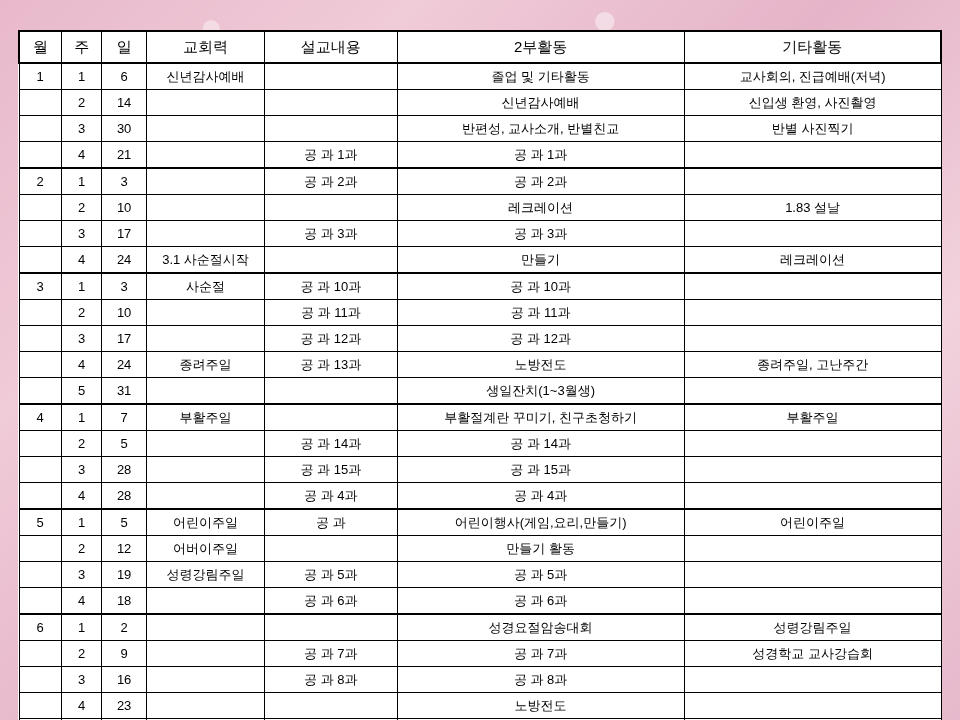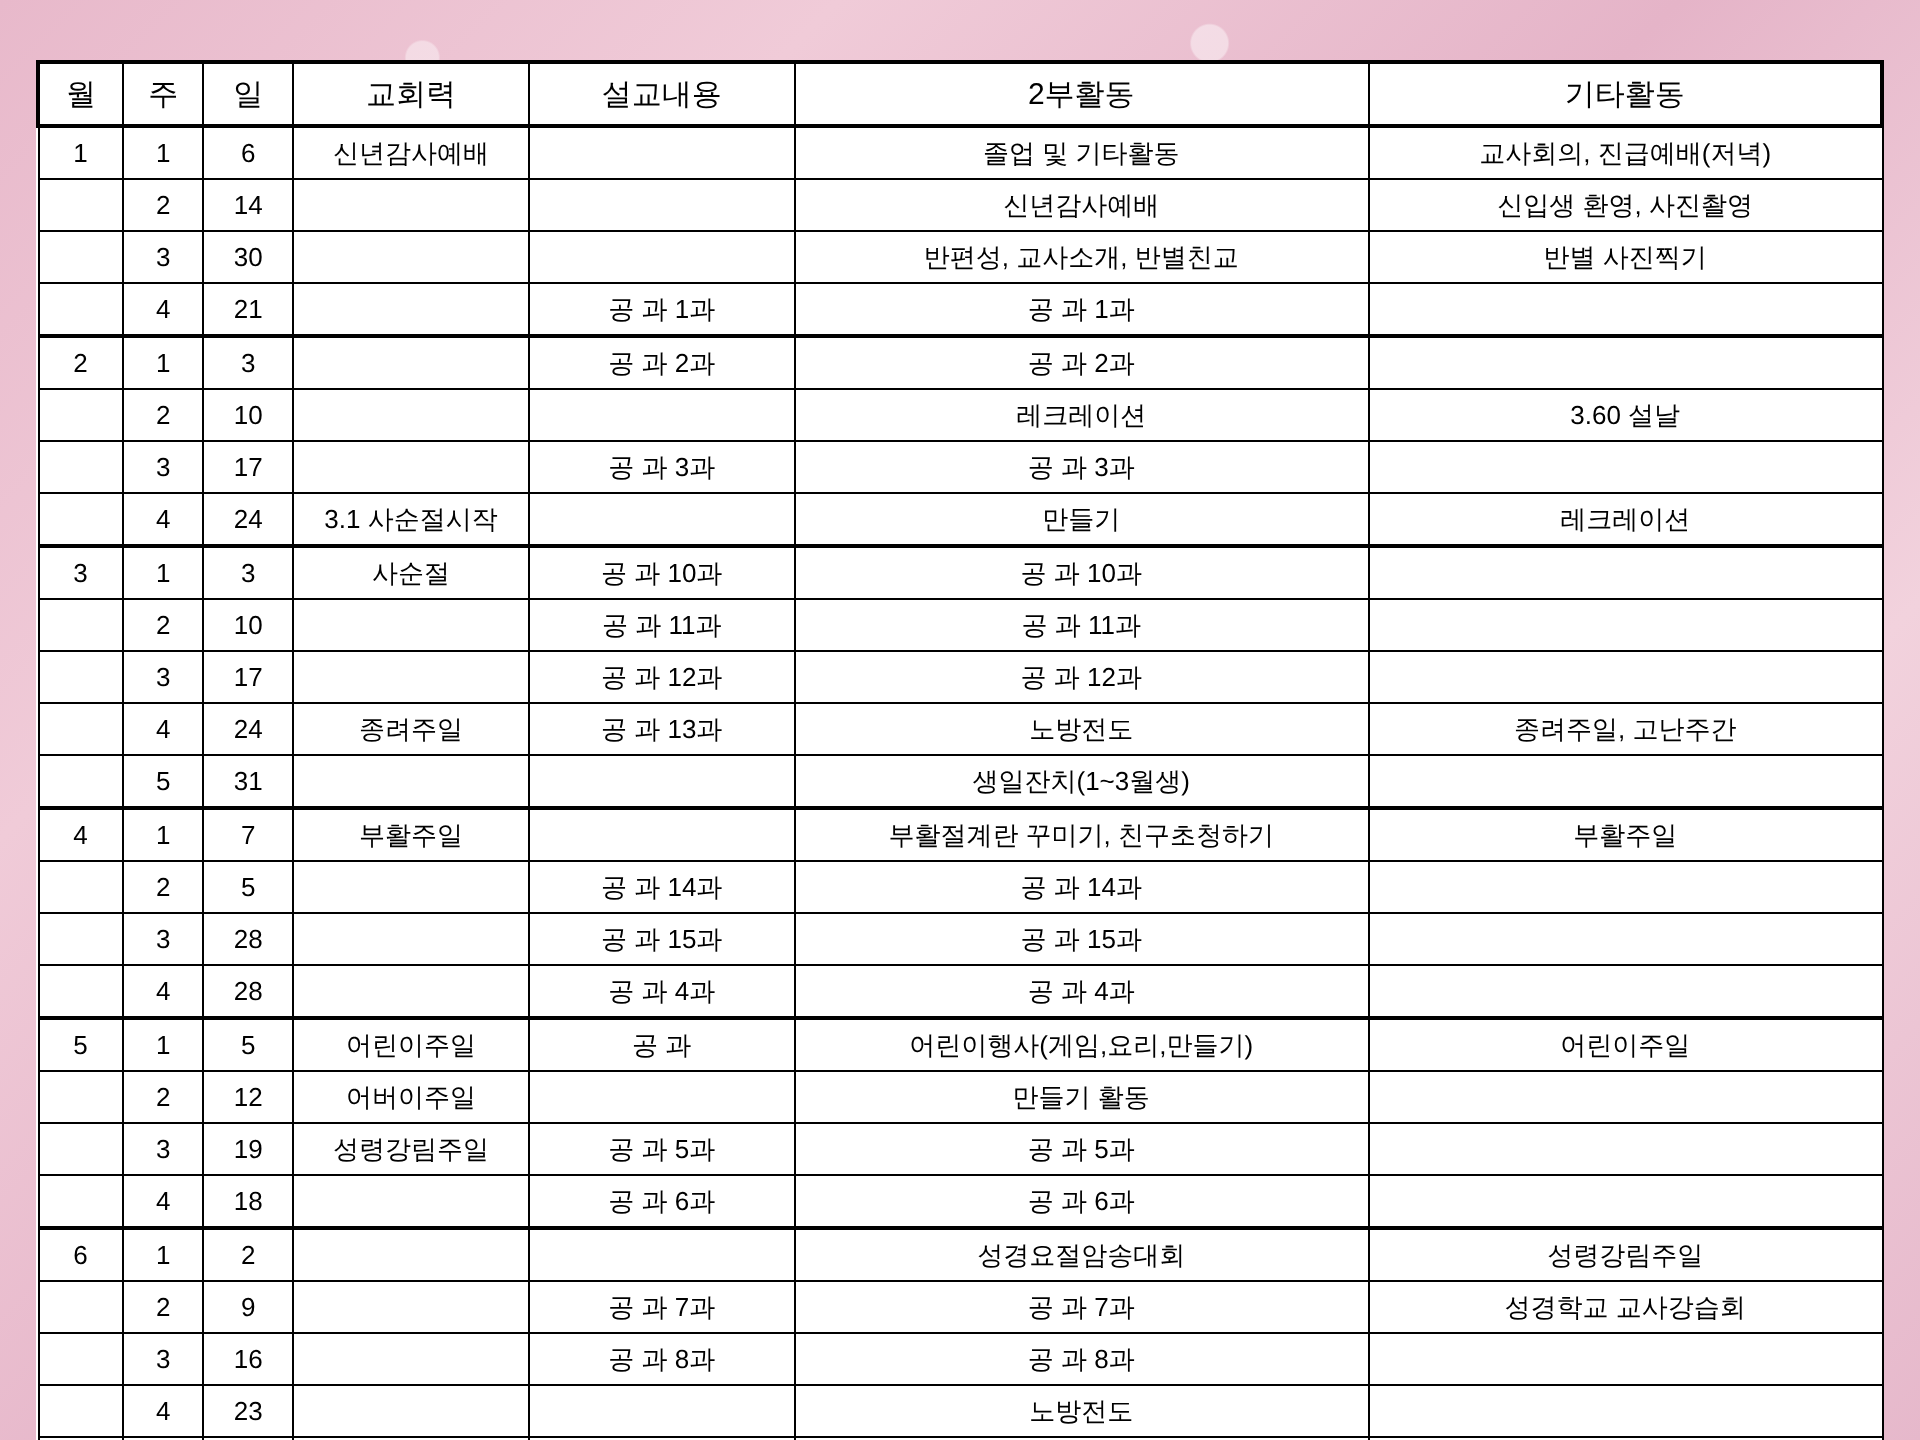--- a/index.html
+++ b/index.html
@@ -158,21 +158,21 @@
             <td class="c-act">공 과 2과</td>
             <td class="c-etc last-col"></td>
           </tr>
           <tr class="">
             <td class="c-month first-col"></td>
             <td class="c-week">2</td>
             <td class="c-day">10</td>
             <td class="c-cal"></td>
             <td class="c-serm"></td>
             <td class="c-act">레크레이션</td>
-            <td class="c-etc last-col">3.60 설날</td>
+            <td class="c-etc last-col">1.83 설날</td>
           </tr>
           <tr class="">
             <td class="c-month first-col"></td>
             <td class="c-week">3</td>
             <td class="c-day">17</td>
             <td class="c-cal"></td>
             <td class="c-serm">공 과 3과</td>
             <td class="c-act">공 과 3과</td>
             <td class="c-etc last-col"></td>
           </tr>

